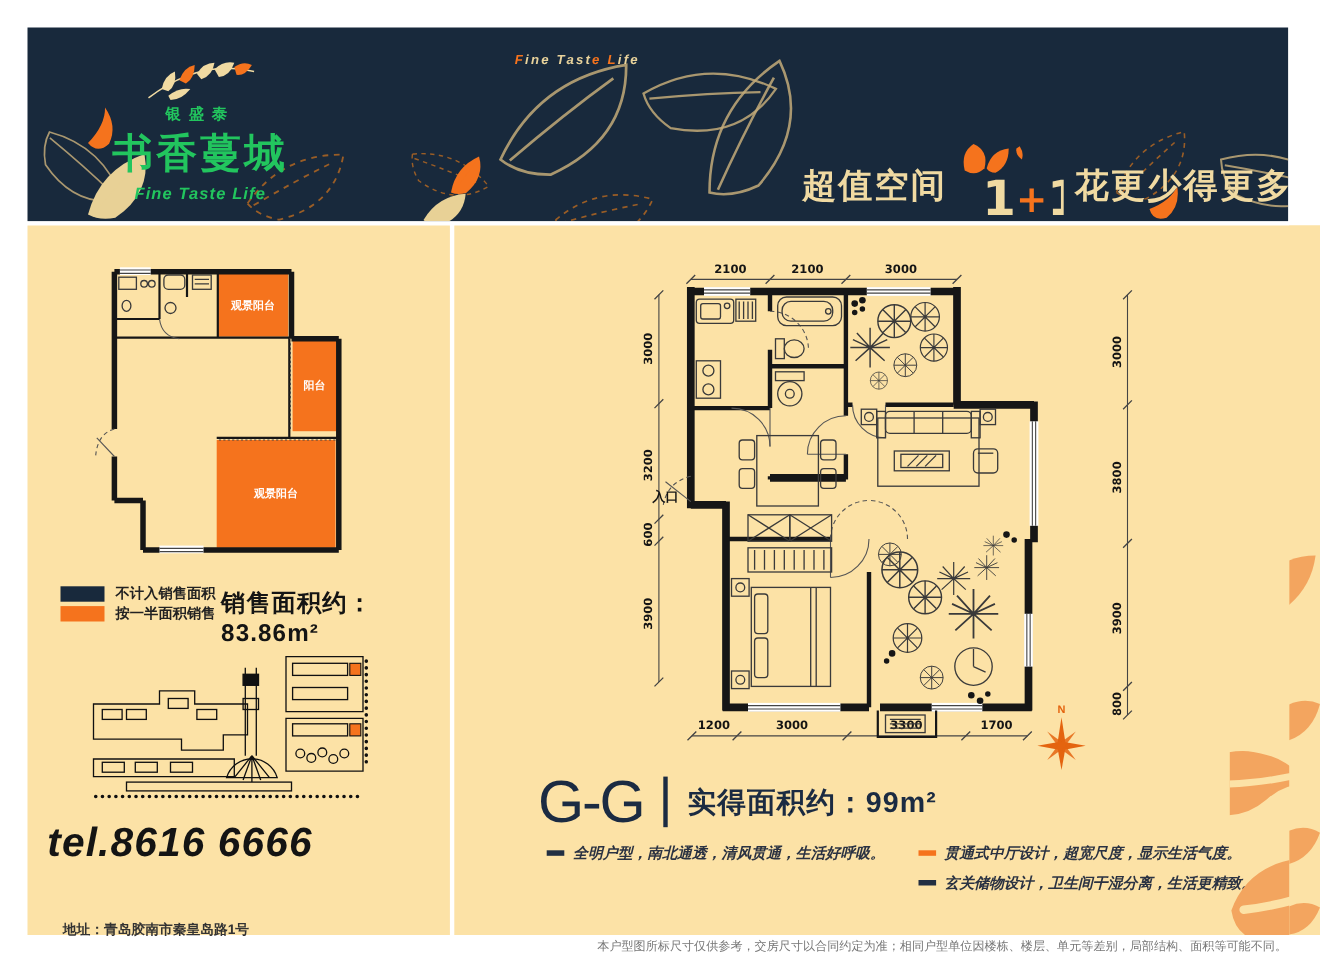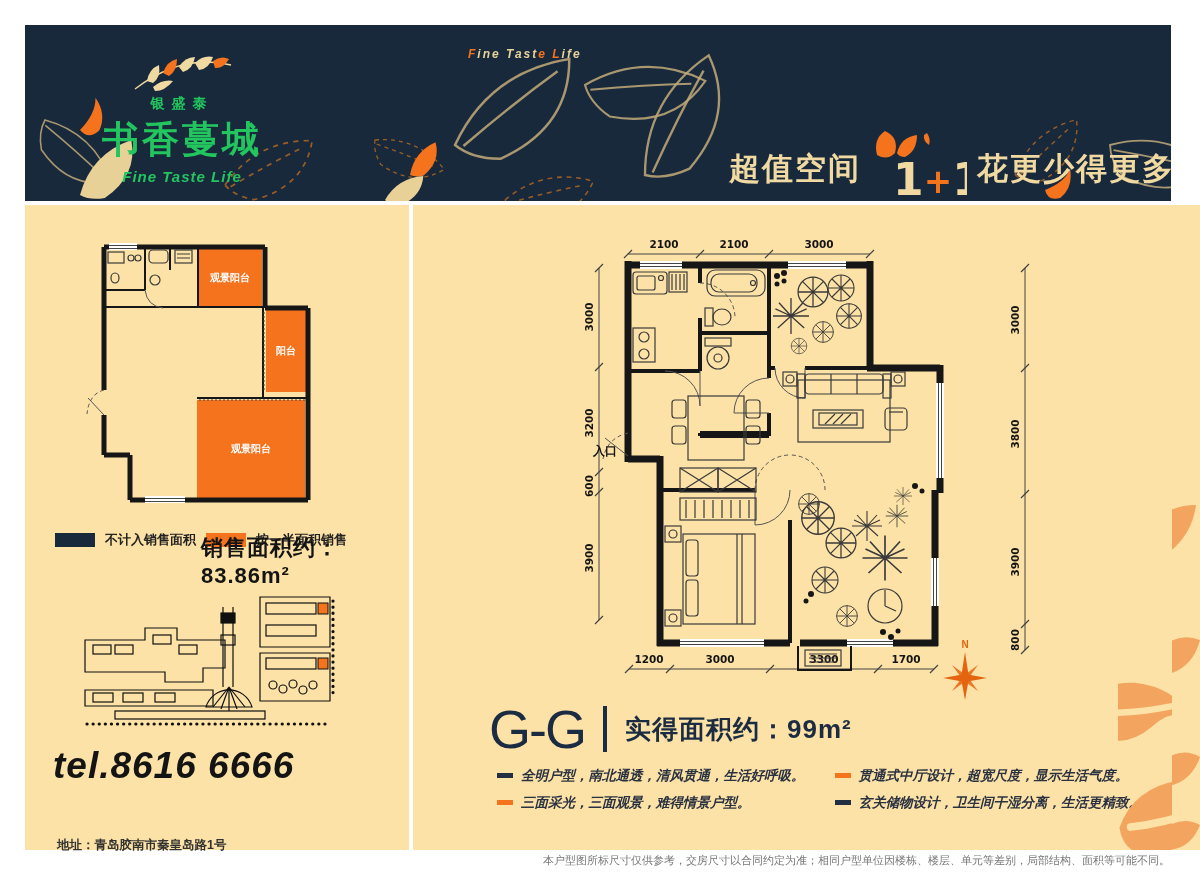--- a/index.html
+++ b/index.html
@@ -19,27 +19,27 @@
   .promo{left:704px;top:104px;height:72px;display:flex;align-items:flex-end;gap:10px;color:#f0daa2;}
   .promo .p-txt{font-size:31px;font-weight:bold;letter-spacing:2px;line-height:64px;white-space:nowrap;}
 
   
   .panel{background:#fce2a6;top:205px;height:645px;}
   .left-panel{left:25px;width:384px;}
   .right-panel{left:413px;width:865px;overflow:hidden;}
   .strip{left:1172px;width:28px;background:#fce2a6;overflow:hidden;}
 
   
-  .legend{left:30px;top:326px;display:flex;flex-direction:row;gap:10px;text-align:center;}
+  .legend{left:30px;top:326px;display:flex;flex-direction:column;gap:0;text-align:center;}
   .leg-row{display:flex;align-items:center;gap:10px;}
   .swatch{width:40px;height:14px;}
   .swatch.dark{background:#18293c;} .swatch.orange{background:#f5731d;}
   .leg-label{font-size:13px;font-weight:bold;color:#222;}
   .sales{left:176px;top:328px;font-size:22px;font-weight:bold;color:#141414;letter-spacing:1px;}
-  .tel{left:28px;top:540px;font-size:37px;font-weight:bold;font-style:italic;color:#141414;letter-spacing:1px;}
+  .tel{left:18px;top:540px;font-size:37px;font-weight:bold;font-style:italic;color:#141414;letter-spacing:1px;}
   .addr{left:32px;top:632px;font-size:12.5px;font-weight:bold;color:#333;}
 
   
   .title-row{left:76px;top:496px;display:flex;align-items:center;gap:18px;color:#1b2b42;}
   .t-code{font-size:54px;font-weight:400;letter-spacing:-2px;line-height:56px;}
   .t-name{font-size:40px;font-weight:bold;letter-spacing:4px;}
   .t-bar{width:4px;height:46px;background:#1b2b42;}
   .t-area{font-size:26px;font-weight:bold;letter-spacing:1px;}
   .features{left:84px;top:562px;display:flex;gap:30px;}
   .f-col{display:flex;flex-direction:column;gap:9px;}
@@ -414,24 +414,20 @@
     <span class="t-bar"></span>
     <span class="t-area">实得面积约：99m²</span>
   </div>
 
   <div class="abs features">
     <div class="f-col">
       <div class="f-item">
         <span class="fm dark"></span>
         <span class="f-txt">全明户型，南北通透，清风贯通，生活好呼吸。</span>
       </div>
-      <div class="f-item">
-        <span class="fm orange"></span>
-        <span class="f-txt">三面采光，三面观景，难得情景户型。</span>
-      </div>
     </div>
     <div class="f-col">
       <div class="f-item">
         <span class="fm orange"></span>
         <span class="f-txt">贯通式中厅设计，超宽尺度，显示生活气度。</span>
       </div>
       <div class="f-item">
         <span class="fm dark"></span>
         <span class="f-txt">玄关储物设计，卫生间干湿分离，生活更精致。</span>
       </div>

